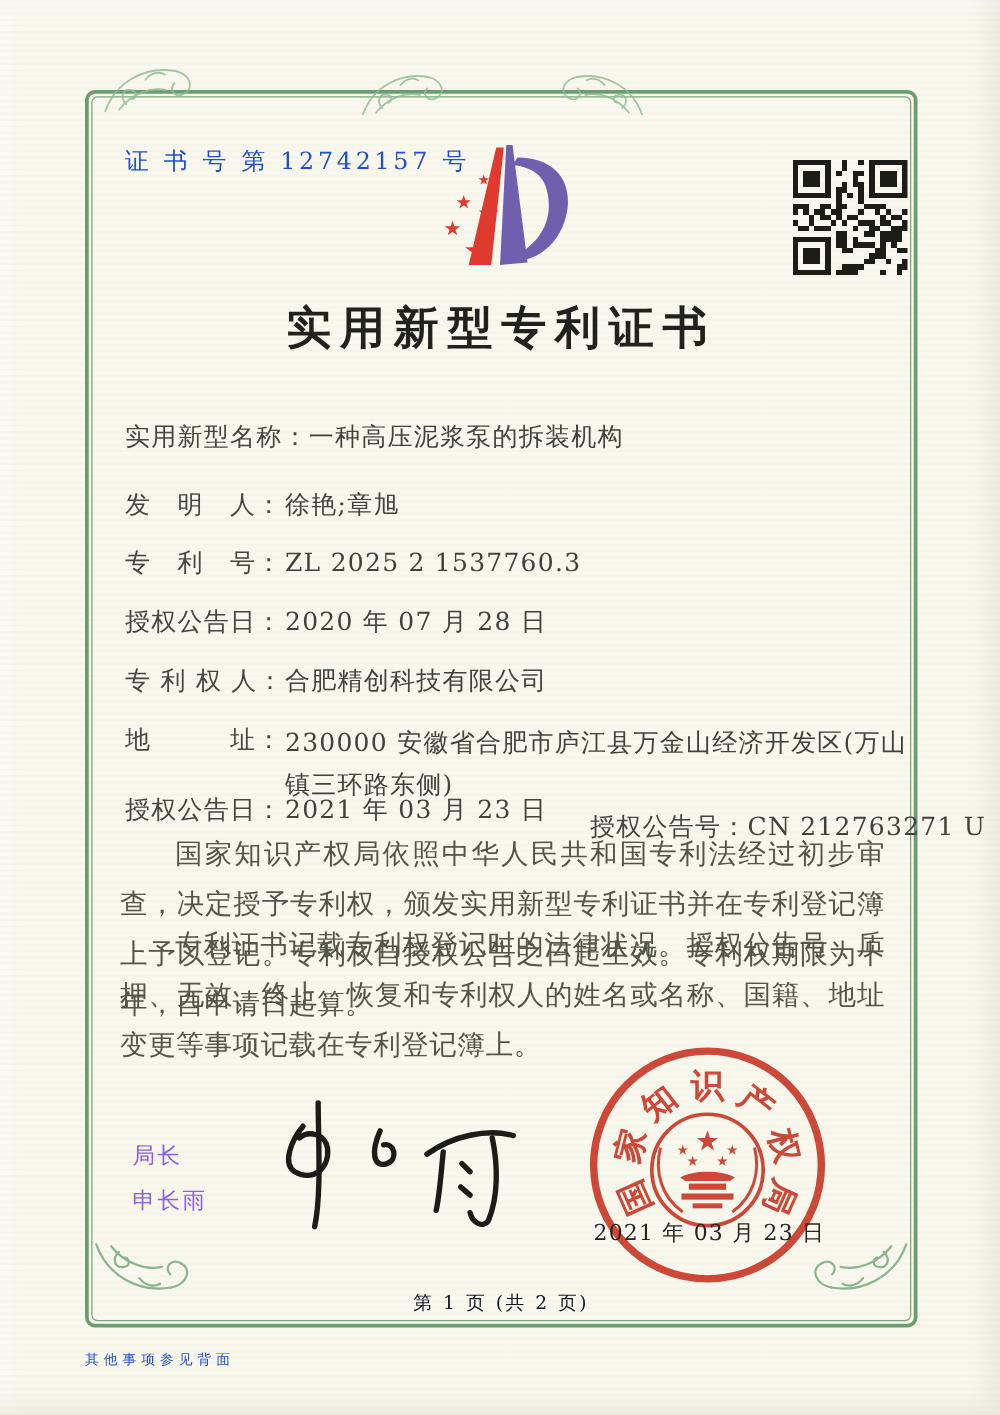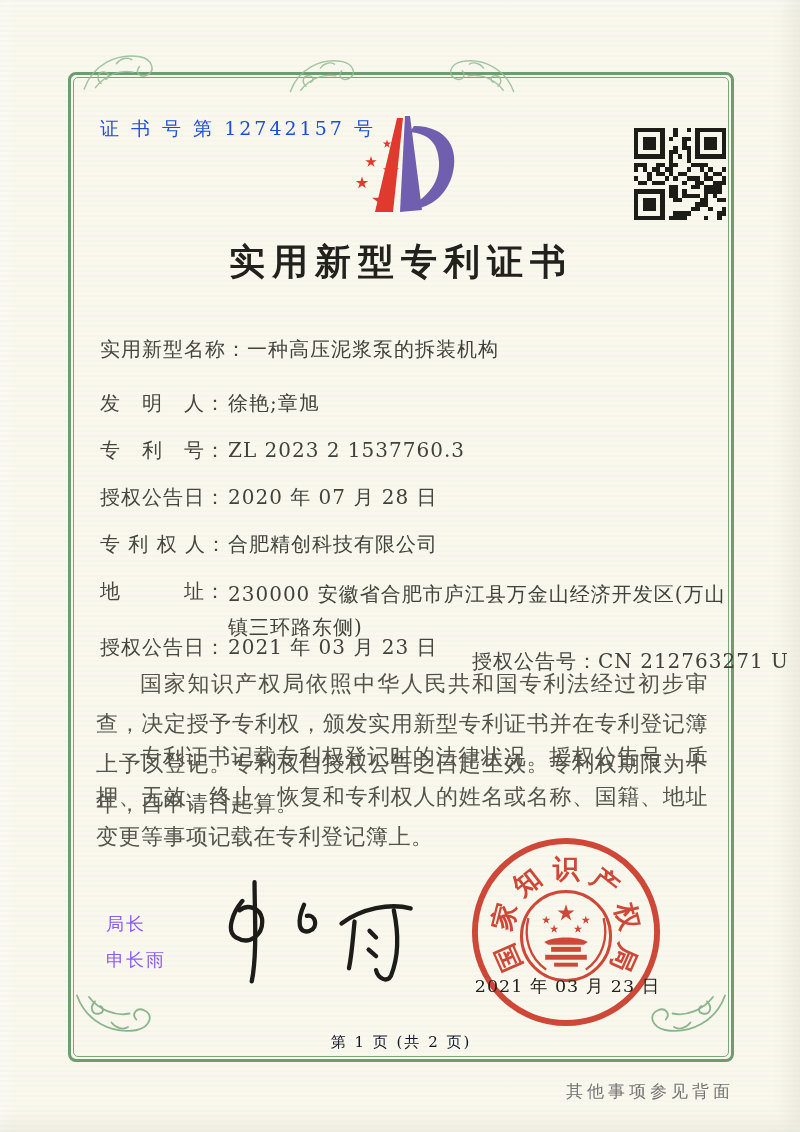--- a/index.html
+++ b/index.html
@@ -40,21 +40,21 @@
     left:96px;width:612px;font-size:22px;line-height:1.82;color:#53544a;
     text-align:justify;text-indent:2em;letter-spacing:.5px;
   }
   .signer{left:106px;font-size:18px;color:#8b5cf6;letter-spacing:2px;}
   .seal-wrap{left:467px;top:833px;width:198px;height:198px;opacity:.92;mix-blend-mode:multiply;}
   .seal-date{
     left:455px;top:974px;width:225px;text-align:center;
     font-size:17.5px;color:#24231e;letter-spacing:1px;font-weight:500;z-index:5;
   }
   .page-info{left:68px;top:1033px;width:666px;text-align:center;font-size:15px;color:#0f172a;letter-spacing:2px;}
-  .back-note{left:68px;top:1080px;width:666px;text-align:right;font-size:17px;color:#737373;letter-spacing:4px;}
+  .back-note{left:68px;top:1080px;width:666px;text-align:left;font-size:11px;color:#1d4ed8;letter-spacing:4px;}
   svg{display:block;}
 </style>
 </head>
 <body>
 
 <div class="page">
 
   <div class="frame">
     <div class="frame-inner"></div>
   </div>
@@ -348,21 +348,21 @@
 
   <div class="abs title">实用新型专利证书</div>
 
   <div class="abs field" style="top:336px">
     <span class="flabel">实用新型名称：</span><span class="fvalue">一种高压泥浆泵的拆装机构</span>
   </div>
   <div class="abs field" style="top:390px">
     <span class="flabel">发　明　人：</span><span class="fvalue">徐艳;章旭</span>
   </div>
   <div class="abs field" style="top:437px">
-    <span class="flabel">专　利　号：</span><span class="fvalue">ZL 2023 2 1537760.3</span>
+    <span class="flabel">专　利　号：</span><span class="fvalue">ZL 2025 2 1537760.3</span>
   </div>
   <div class="abs field" style="top:484px">
     <span class="flabel">授权公告日：</span><span class="fvalue">2020 年 07 月 28 日</span>
   </div>
   <div class="abs field" style="top:531px">
     <span class="flabel">专 利 权 人：</span><span class="fvalue">合肥精创科技有限公司</span>
   </div>
   <div class="abs field" style="top:578px">
     <span class="flabel">地　　　址：</span><span class="fvalue fvalue-block">230000 安徽省合肥市庐江县万金山经济开发区(万山镇三环路东侧)</span>
   </div>

